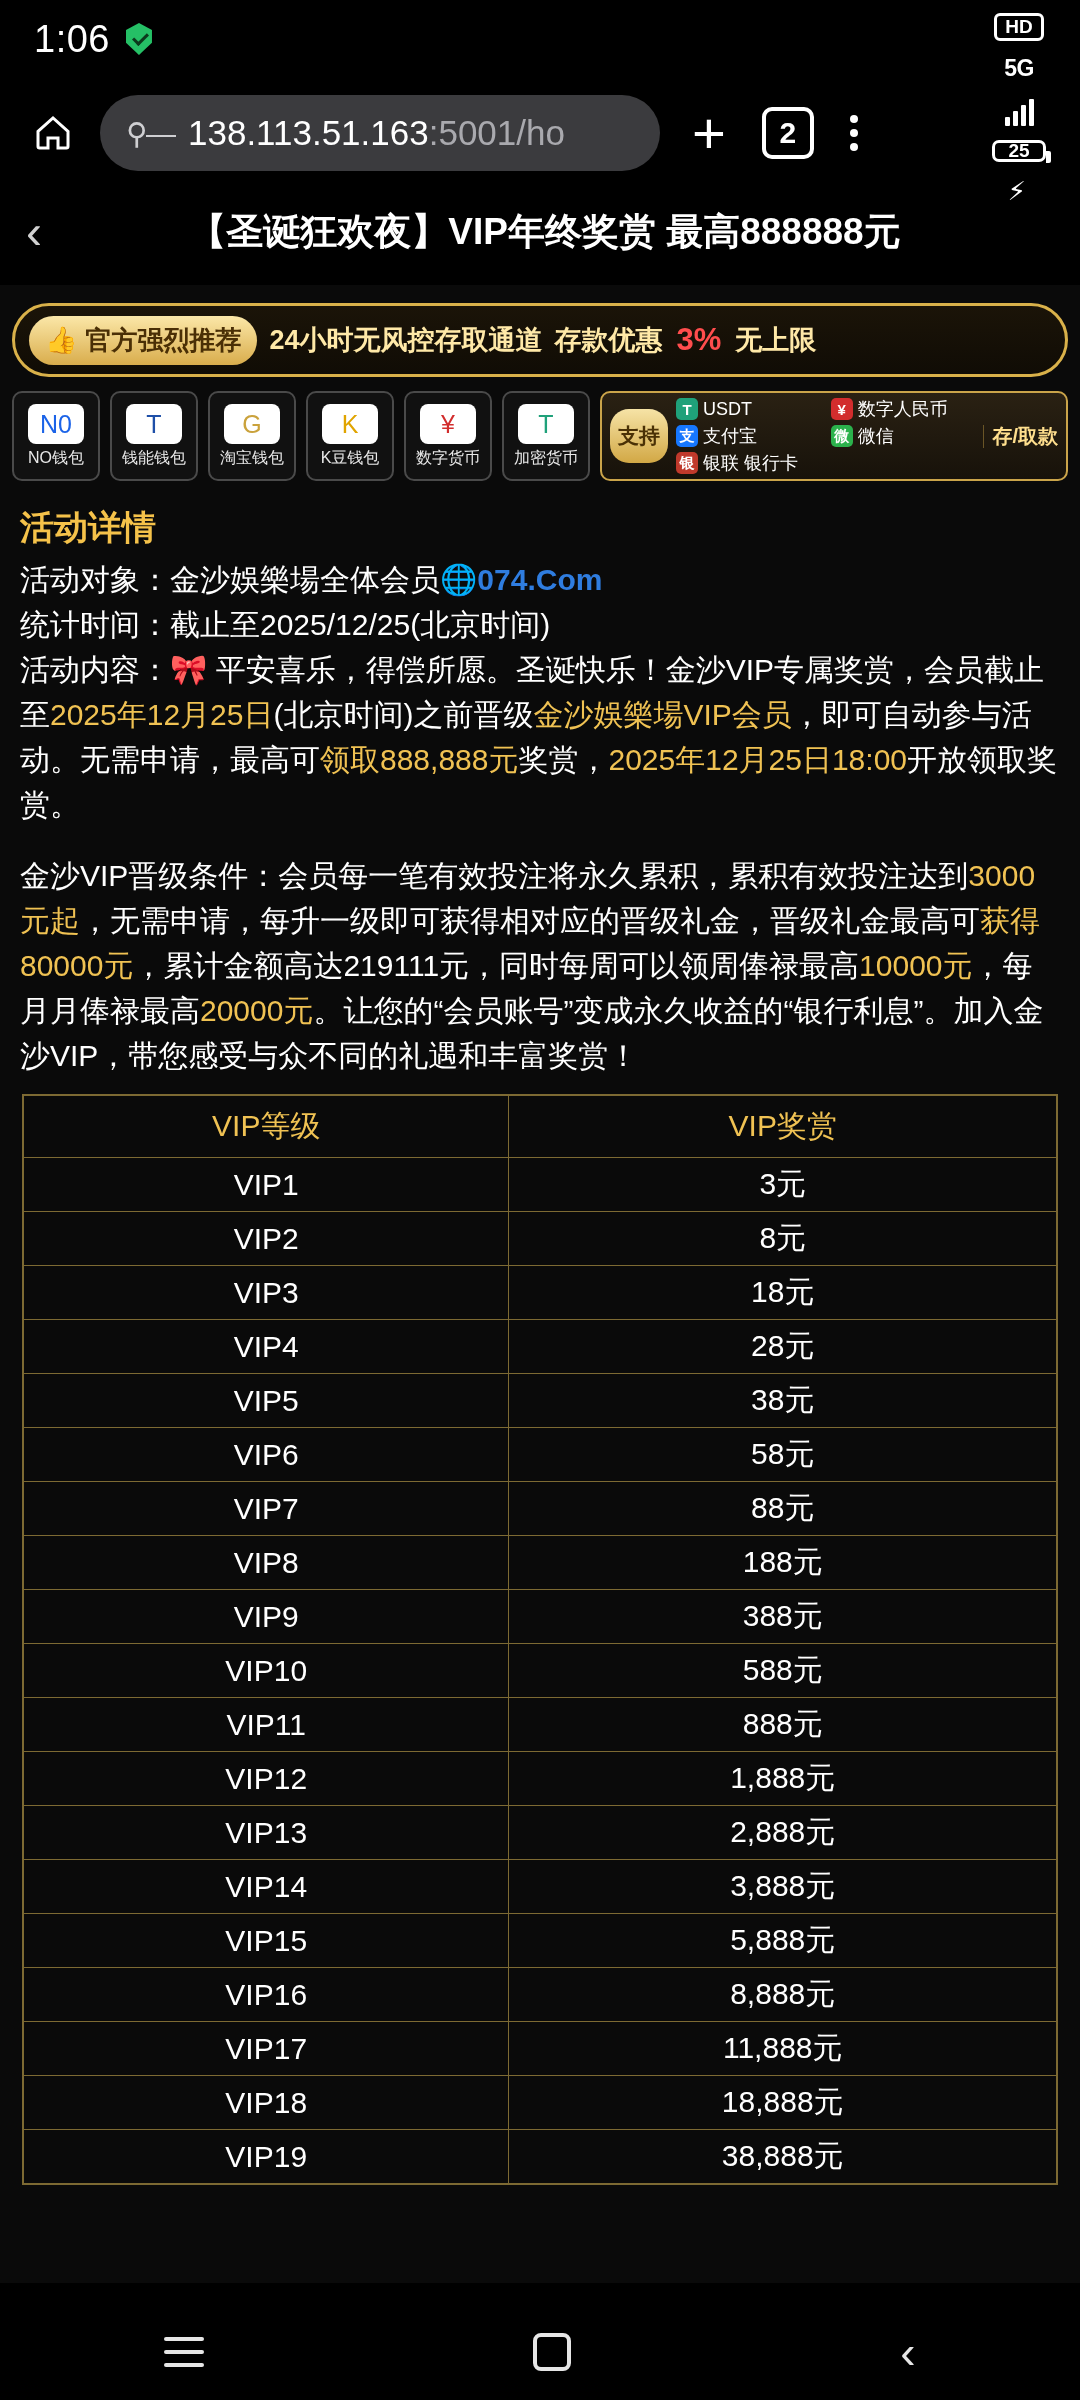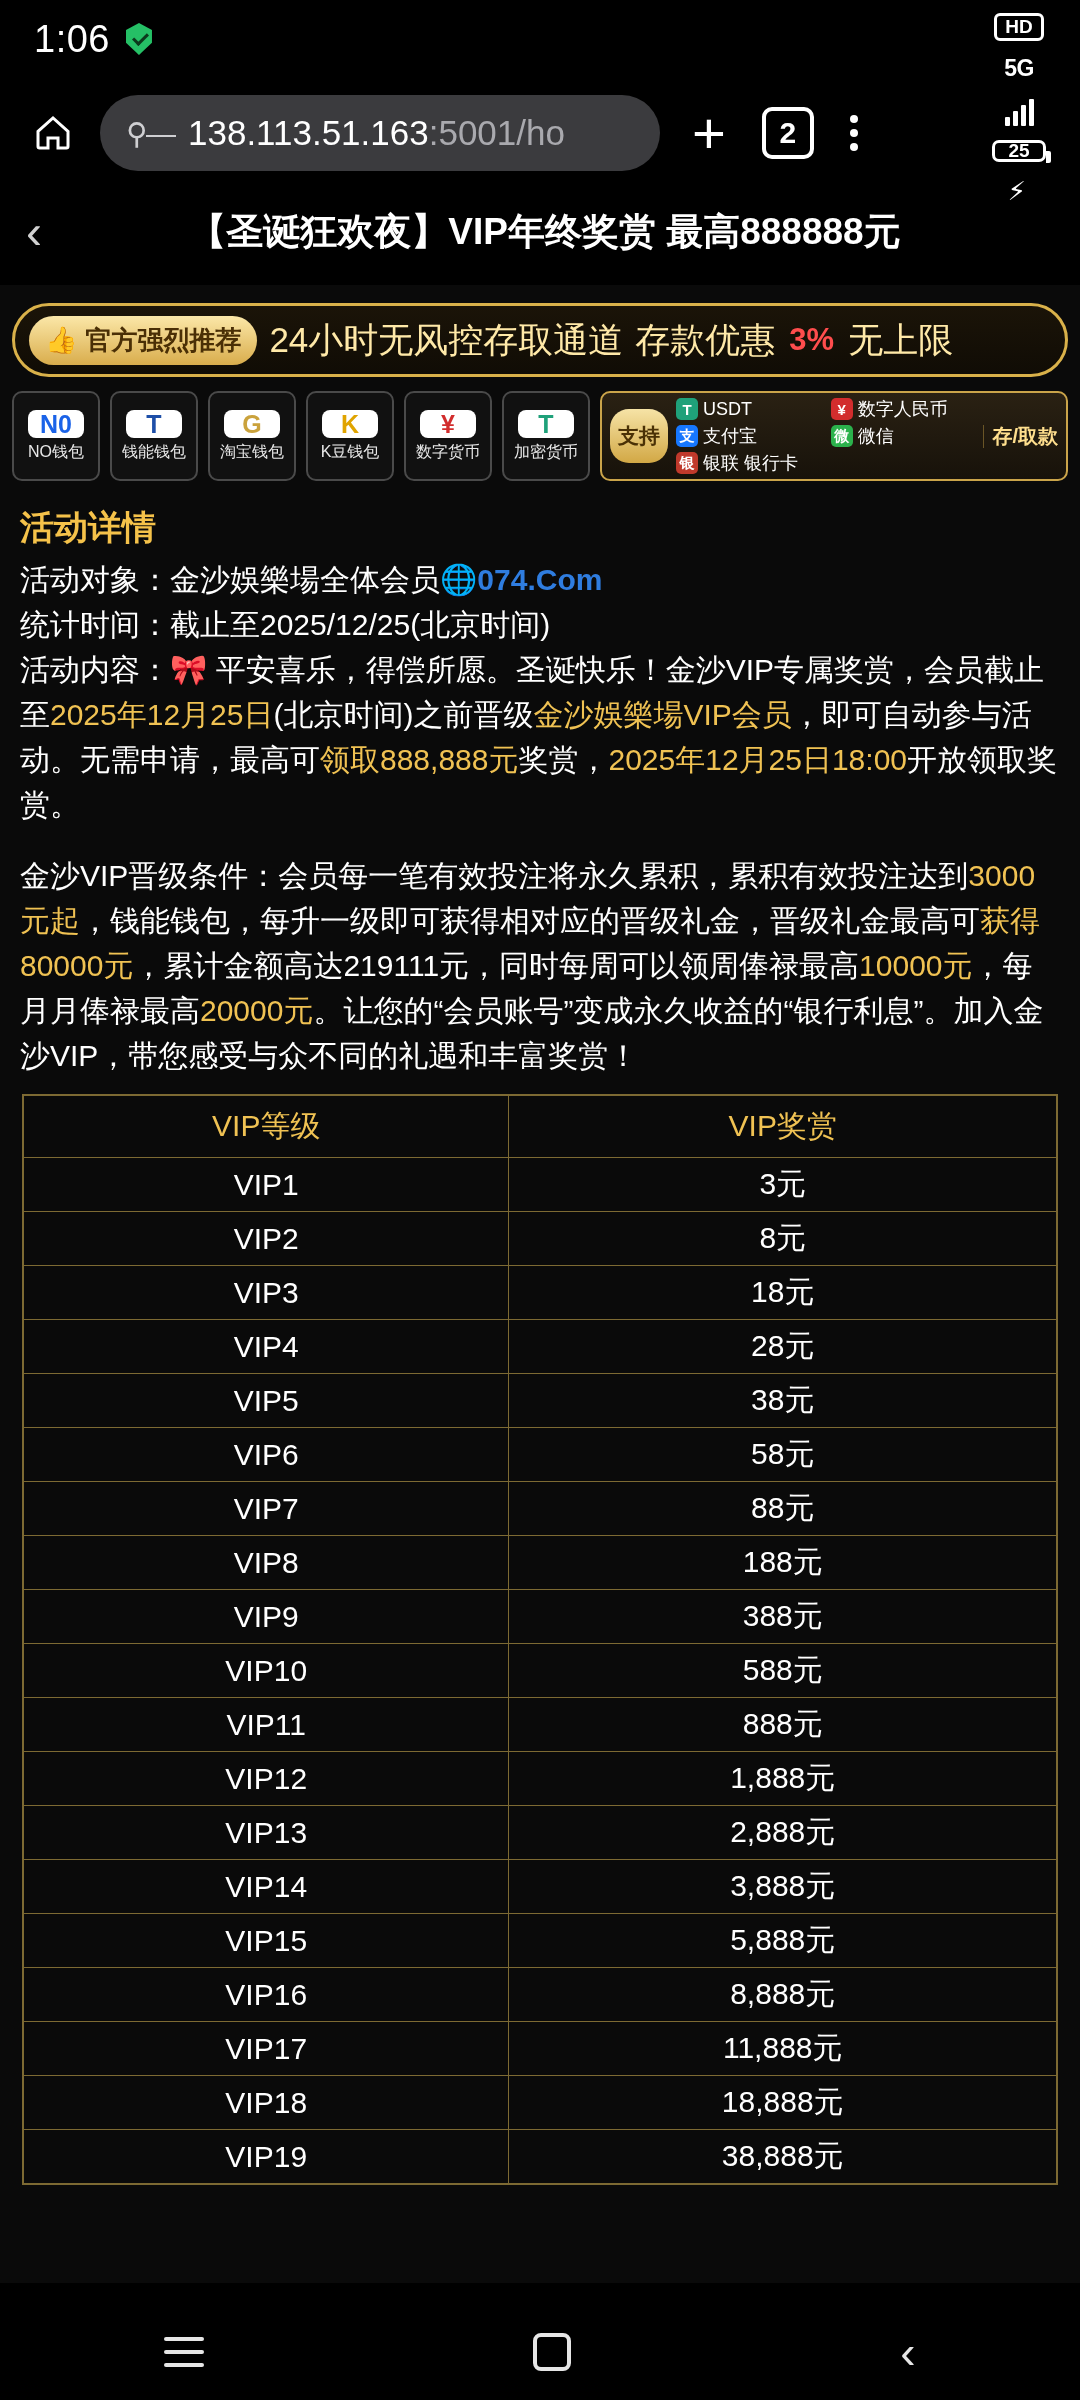--- a/index.html
+++ b/index.html
@@ -110,34 +110,34 @@
   .promo-banner {
     border: 3px solid #d9b14a; border-radius: 44px;
     background: linear-gradient(180deg,#1b1408,#100c05);
     height: 74px; display:flex; align-items:center; padding: 0 14px; gap: 12px;
   }
   .pill-gold {
     background: linear-gradient(180deg,#fbe7a8,#d9ad4c);
     color:#4a2f06; font-weight:700; font-size: 26px; border-radius: 30px;
     padding: 7px 16px; display:flex; align-items:center; gap:8px; white-space:nowrap;
   }
-  .promo-txt { color:#ffe9a8; font-size: 35px; font-weight:400; white-space:nowrap; }
+  .promo-txt { color:#ffe9a8; font-size: 27px; font-weight:700; white-space:nowrap; }
   .promo-pct {
     color:#ff4d4d; font-size: 31px; font-weight: 800; margin: 0 2px;
   }
 
   .wallets { display:flex; gap: 10px; padding: 8px 12px 14px; align-items:stretch;}
   .wallet {
     width: 88px; background:#111; border: 2px solid #4a4a4a; border-radius: 10px;
     display:flex; flex-direction:column; align-items:center; justify-content:center;
     padding: 6px 2px 5px; gap: 4px;
   }
   .w-logo {
-    width: 56px; height: 28px; border-radius: 8px; display:flex; align-items:center;
-    justify-content:center; font-size: 25px; font-weight:700; color:#fff;
+    width: 56px; height: 40px; border-radius: 8px; display:flex; align-items:center;
+    justify-content:center; font-size: 25px; font-weight:400; color:#fff;
   }
   .w-name { font-size: 16px; color:#e8e8e8; white-space:nowrap; }
   .support-box {
     flex:1; border:2px solid #caa44a; border-radius: 10px;
     background: linear-gradient(180deg,#2a2113,#17120a);
     display:flex; align-items:center; padding: 4px 8px; gap: 8px; min-width: 0;
   }
   .sup-badge {
     background: linear-gradient(180deg,#f6e3a6,#d2a845); color:#4a3106;
     font-size: 21px; font-weight:800; border-radius: 19px; padding: 16px 8px;
@@ -315,21 +315,21 @@
     </p>
     <p>
       <span>统计时间：</span><span>截止至2025/12/25(北京时间)</span>
     </p>
     <p>
       <span>活动内容：</span><span>🎀</span>
       <span>平安喜乐，得偿所愿。圣诞快乐！金沙VIP专属奖赏，会员截止至</span><span class="g">2025年12月25日</span><span>(北京时间)之前晋级</span><span class="g">金沙娛樂場VIP会员</span><span>，即可自动参与活动。无需申请，最高可</span><span class="g">领取888,888元</span><span>奖赏，</span><span class="g">2025年12月25日18:00</span><span>开放领取奖赏。</span>
     </p>
     <div class="para-gap"></div>
     <p>
-      <span>金沙VIP晋级条件：会员每一笔有效投注将永久累积，累积有效投注达到</span><span class="g">3000元起</span><span>，钱能钱包，每升一级即可获得相对应的晋级礼金，晋级礼金最高可</span><span class="g">获得80000元</span><span>，累计金额高达219111元，同时每周可以领周俸禄最高</span><span class="g">10000元</span><span>，每月月俸禄最高</span><span class="g">20000元</span><span>。让您的“会员账号”变成永久收益的“银行利息”。加入金沙VIP，带您感受与众不同的礼遇和丰富奖赏！</span>
+      <span>金沙VIP晋级条件：会员每一笔有效投注将永久累积，累积有效投注达到</span><span class="g">3000元起</span><span>，无需申请，每升一级即可获得相对应的晋级礼金，晋级礼金最高可</span><span class="g">获得80000元</span><span>，累计金额高达219111元，同时每周可以领周俸禄最高</span><span class="g">10000元</span><span>，每月月俸禄最高</span><span class="g">20000元</span><span>。让您的“会员账号”变成永久收益的“银行利息”。加入金沙VIP，带您感受与众不同的礼遇和丰富奖赏！</span>
     </p>
   </div>
 
   <div class="scroll-clip">
     <table class="vip-table">
       <thead>
         <tr>
           <th>VIP等级</th>
           <th>VIP奖赏</th>
         </tr>

